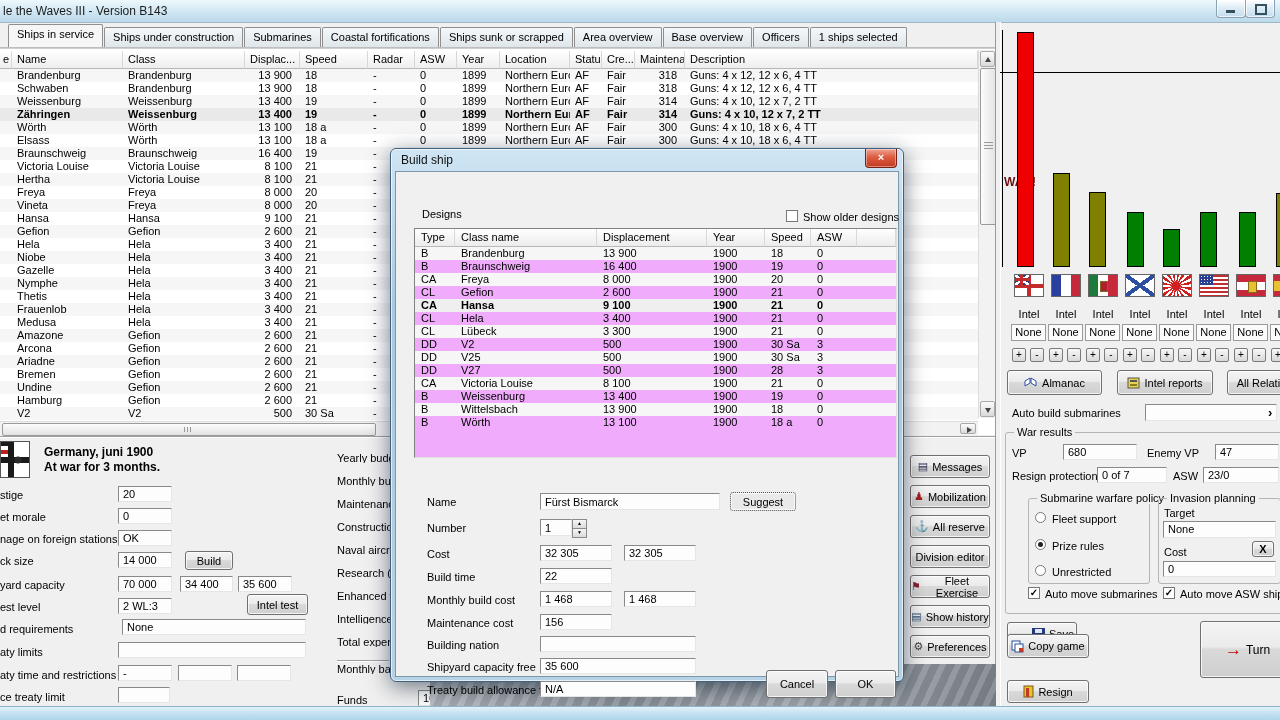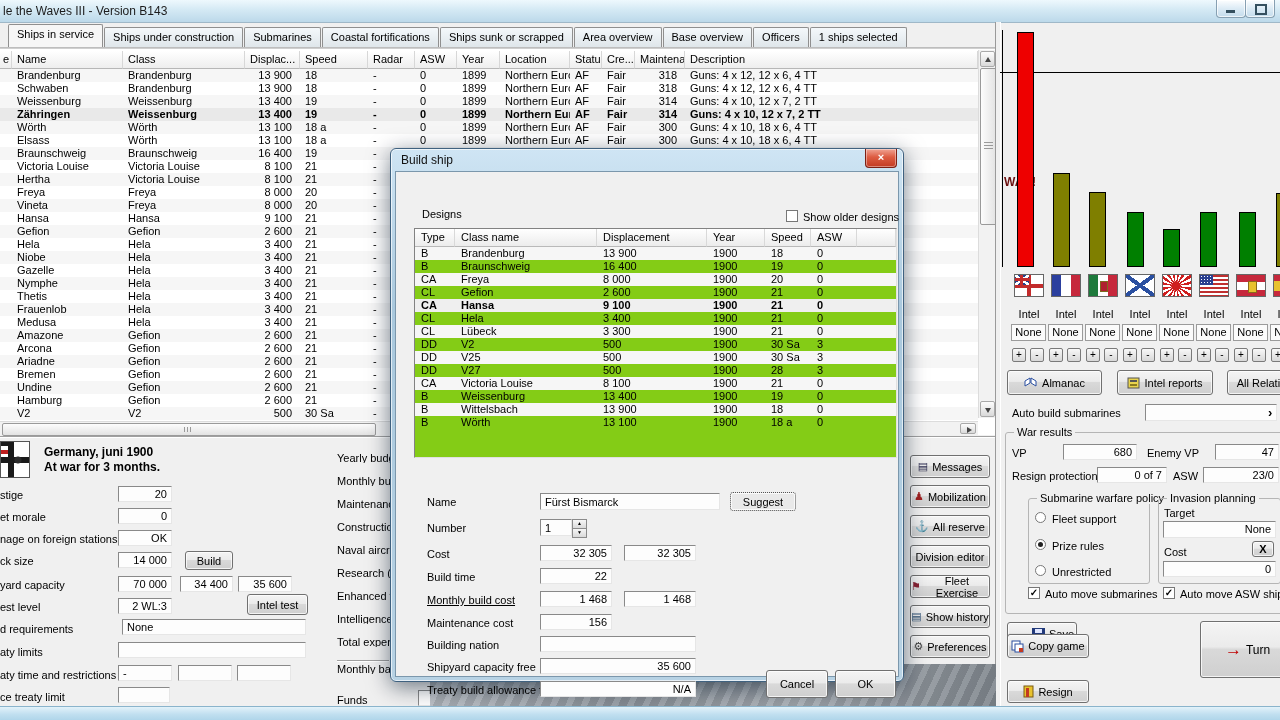--- a/index.html
+++ b/index.html
@@ -42,21 +42,21 @@
   .sbthumb{position:absolute;left:1px;top:18px;width:15px;height:155px;border:1px solid #9a9a9a;border-radius:2px;
     background:linear-gradient(to right,#fdfdfd,#e2e2e2);}
   .grip{position:absolute;left:3px;width:9px;height:1px;background:#9a9a9a;}
   .sbh{left:0;top:421px;width:978px;height:13px;background:#f2f2f2;border-top:1px solid #dcdcdc;}
   .sbthumbh{position:absolute;left:2px;top:1px;width:372px;height:11px;border:1px solid #9a9a9a;border-radius:2px;
     background:linear-gradient(#fdfdfd,#e2e2e2);}
   .griph{position:absolute;top:3px;width:1px;height:5px;background:#9a9a9a;}
   
   .field{position:absolute;background:#fdfdfd;border:1px solid;border-color:#898989 #e6e6e6 #e6e6e6 #898989;
     box-sizing:border-box;height:16px;line-height:14px;padding:0 4px;white-space:nowrap;overflow:hidden;}
-  .vr{text-align:right;}
+  .vr{text-align:left;}
   .btn{position:absolute;border:1px solid #707070;border-radius:3px;box-sizing:border-box;
     background:linear-gradient(to bottom,#f4f4f4 0%,#ebebeb 45%,#d9d9d9 50%,#cfcfcf 100%);
     text-align:center;display:flex;align-items:center;justify-content:center;gap:4px;
     box-shadow:inset 0 0 0 1px rgba(255,255,255,.75);}
   .gbox{position:absolute;border:1px solid #b5b5b5;border-radius:3px;}
   .gbox>.gtitle{position:absolute;top:-7px;left:8px;background:#f0f0f0;padding:0 3px;white-space:nowrap;text-align:right;}
   .cb{position:absolute;width:12px;height:12px;background:#fff;border:1px solid #777;box-sizing:border-box;
     font-size:10px;line-height:10px;text-align:center;font-weight:bold;}
   .radio{position:absolute;width:11px;height:11px;border:1px solid #777;border-radius:50%;background:#fff;box-sizing:border-box;}
   .radio.on::after{content:"";position:absolute;left:2px;top:2px;width:5px;height:5px;border-radius:50%;background:#222;}
@@ -65,21 +65,21 @@
   #dialog{left:390px;top:148px;width:512px;height:532px;z-index:10;
     border:1px solid #3f617f;border-radius:6px;
     background:linear-gradient(to bottom,#cfe5f4,#a9c8dd 30%,#b7d2e4);
     box-shadow:0 5px 22px rgba(0,20,40,.55), inset 0 0 0 1px rgba(255,255,255,.65);}
   #dlg-title{position:absolute;left:10px;top:4px;font-size:12px;color:#111;}
   #dlg-close{position:absolute;right:6px;top:0px;width:30px;height:18px;border:1px solid #7c2014;
     border-top:none;border-radius:0 0 4px 4px;color:#fff;font-weight:bold;font-size:11px;text-align:center;line-height:16px;
     background:linear-gradient(to bottom,#f0a494,#dd5c42 45%,#c23a22);box-shadow:inset 0 0 0 1px rgba(255,255,255,.4);}
   #dlg-body{position:absolute;left:4px;top:22px;right:4px;bottom:4px;background:#f0f0f0;border:1px solid #7b97ac;}
   .grid-designs{display:grid;grid-template-columns:40px 142px 110px 58px 46px 46px 1fr;}
-  #designs-list{position:absolute;left:18px;top:56px;width:481px;height:228px;background:#84cc16;
+  #designs-list{position:absolute;left:18px;top:56px;width:481px;height:228px;background:#f0abfc;
     border:1px solid;border-color:#828282 #e0e0e0 #e0e0e0 #828282;overflow:hidden;}
   #designs-head span{height:18px;box-sizing:border-box;padding:2px 0 0 6px;
     background:linear-gradient(#ffffff,#ececec);border-right:1px solid #d9d9d9;border-bottom:1px solid #b9b9b9;white-space:nowrap;overflow:hidden;}
   .drow{height:13px;line-height:13px;}
   .drow:nth-child(odd){background:#f6f6f6;}
   .drow.sel{font-weight:bold;background:#efefef;}
   .drow span{padding-left:6px;white-space:nowrap;overflow:hidden;}
   .flabel{position:absolute;left:31px;white-space:nowrap;}
   .dfield{position:absolute;background:#fdfdfd;border:1px solid;border-color:#898989 #e6e6e6 #e6e6e6 #898989;
     box-sizing:border-box;height:16px;line-height:14px;padding:0 4px;font-family:"Liberation Sans",sans-serif;font-size:11px;}
@@ -1044,21 +1044,21 @@
     <span class="abs" style="left:176px;top:347px;width:13px;height:8px;border:1px solid #8a8a8a;background:linear-gradient(#f6f6f6,#dadada);font-size:5px;text-align:center;line-height:7px;">▲</span>
     <span class="abs" style="left:176px;top:356px;width:13px;height:8px;border:1px solid #8a8a8a;background:linear-gradient(#f6f6f6,#dadada);font-size:5px;text-align:center;line-height:7px;">▼</span>
 
     <span class="flabel" style="top:376px;">Cost</span>
     <span class="dfield vr" style="left:144px;top:373px;width:72px;">32 305</span>
     <span class="dfield vr" style="left:228px;top:373px;width:72px;">32 305</span>
 
     <span class="flabel" style="top:399px;">Build time</span>
     <span class="dfield vr" style="left:144px;top:396px;width:72px;">22</span>
 
-    <span class="flabel" style="top:422px;text-decoration:underline;">Monthly build cost</span>
+    <span class="flabel" style="top:422px;">Monthly build cost</span>
     <span class="dfield vr" style="left:144px;top:419px;width:72px;">1 468</span>
     <span class="dfield vr" style="left:228px;top:419px;width:72px;">1 468</span>
 
     <span class="flabel" style="top:445px;">Maintenance cost</span>
     <span class="dfield vr" style="left:144px;top:442px;width:72px;">156</span>
 
     <span class="flabel" style="top:467px;">Building nation</span>
     <span class="dfield" style="left:144px;top:464px;width:156px;"></span>
 
     <span class="flabel" style="top:489px;">Shipyard capacity free</span>

